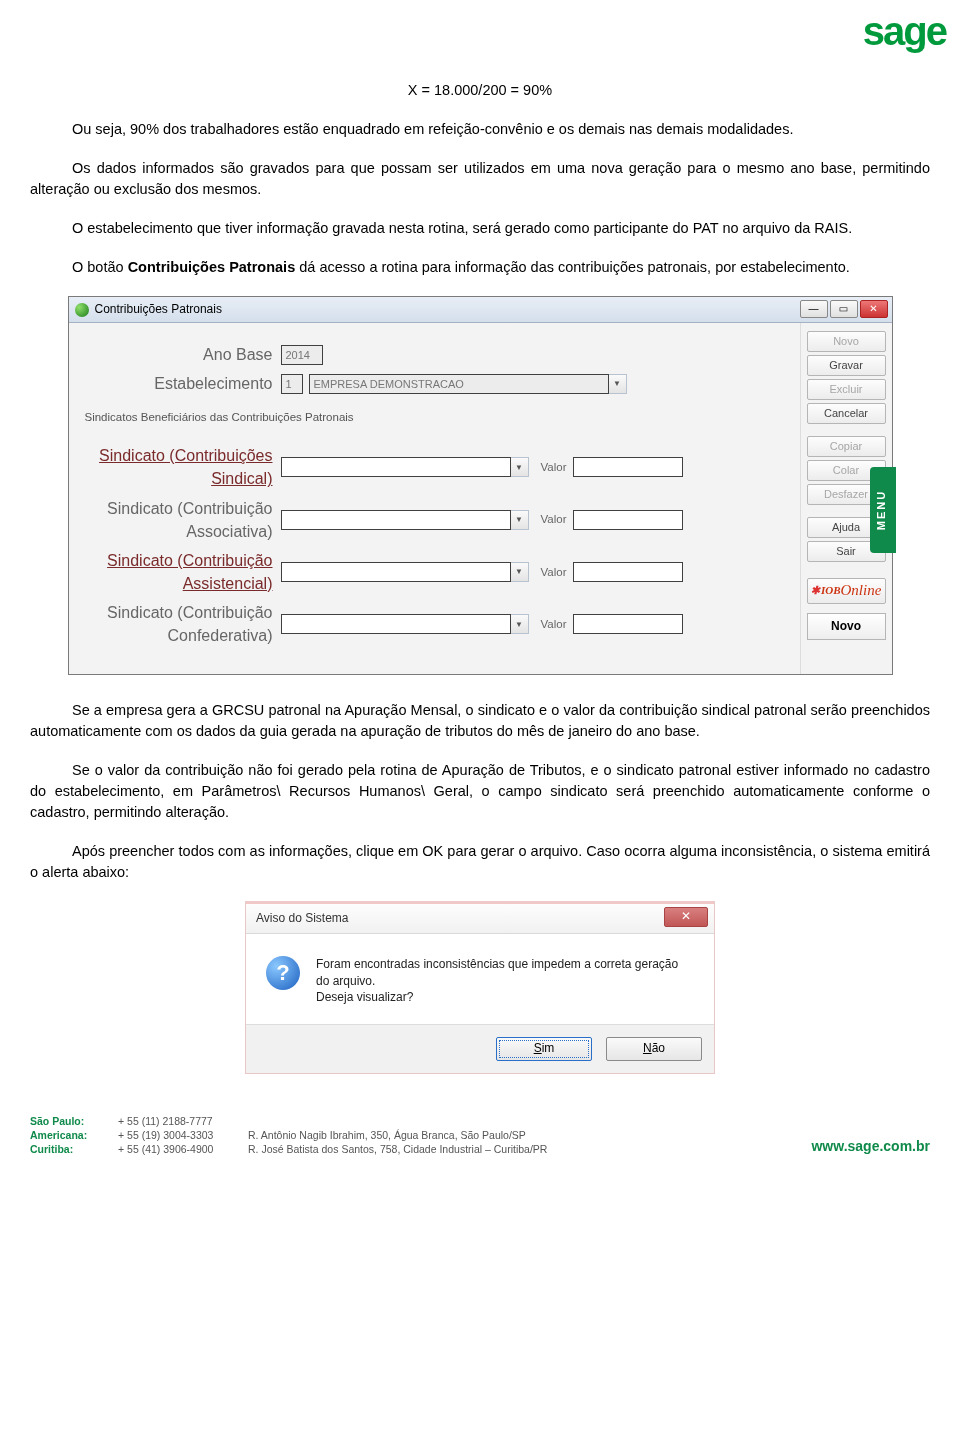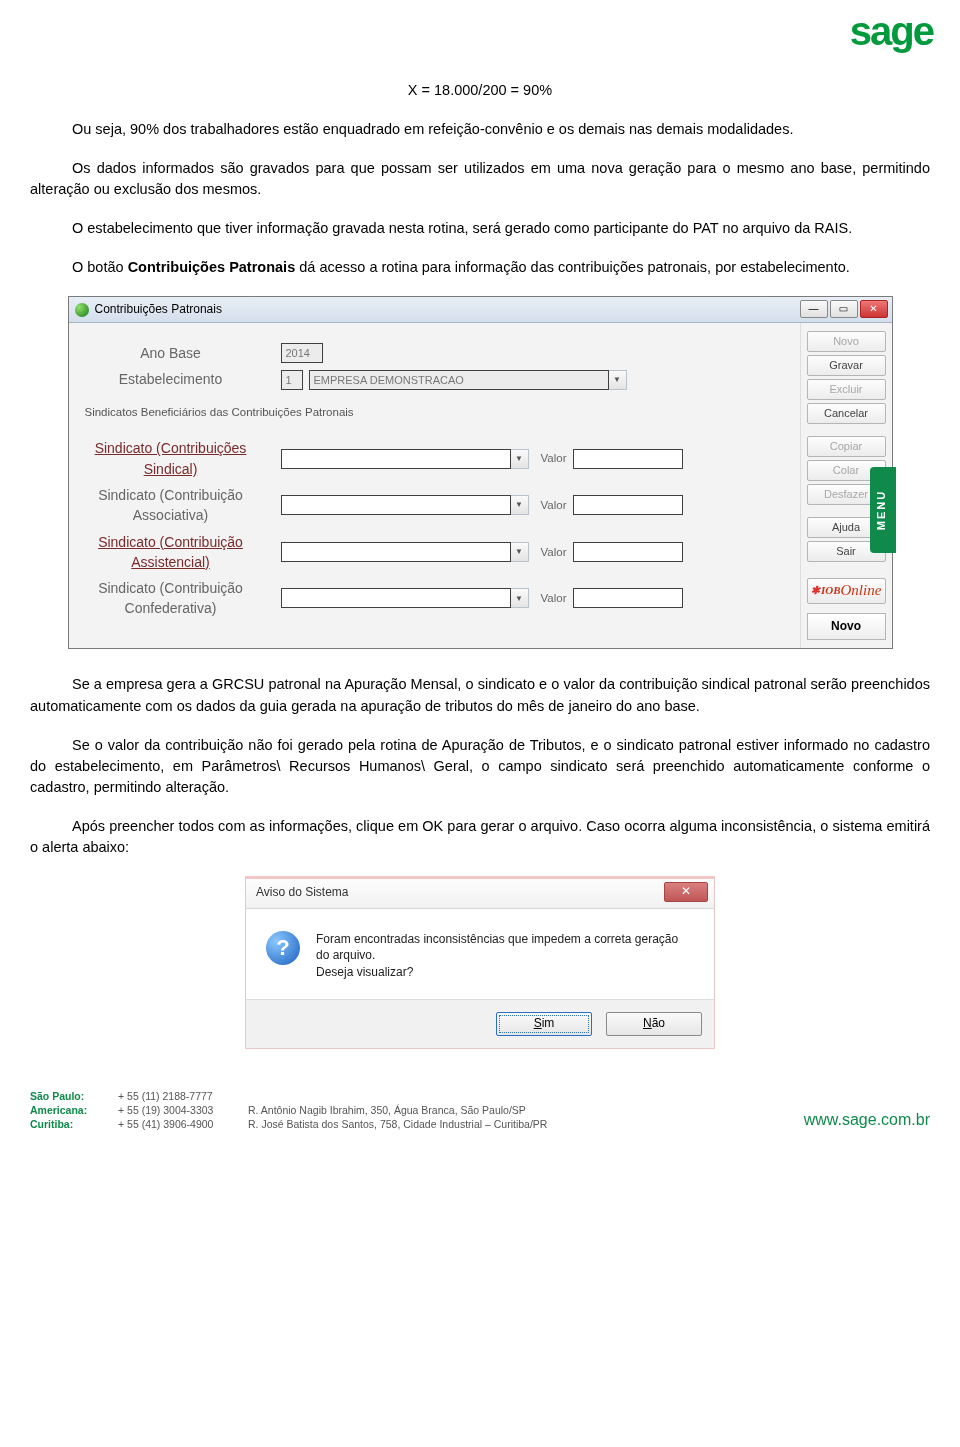--- a/index.html
+++ b/index.html
@@ -10,21 +10,21 @@
     background: #fff;
     width: 960px;
     margin: 0 auto;
     padding: 10px 30px 0 30px;
     line-height: 1.45;
     position: relative;
   }
   .logo {
     position: absolute;
     top: 2px;
-    right: 27px;
+    right: 14px;
     font-family: Arial, sans-serif;
     font-weight: bold;
     font-size: 40px;
     color: #009a3d;
     letter-spacing: -2px;
   }
   .equation {
     text-align: center;
     margin: 70px 0 18px 0;
   }
@@ -99,21 +99,21 @@
     top:170px;
     width:26px; height:86px;
     background:#0f8a4a;
     color:#fff;
     display:flex; align-items:center; justify-content:center;
     font-size:11px; font-weight:bold;
     border-radius:4px 0 0 4px;
   }
   .menu-tab span{ transform:rotate(-90deg); letter-spacing:2px;}
   .frow { display:flex; align-items:center; margin-bottom:6px; }
-  .flabel { width:200px; text-align:center; padding-right:20px; color:#666; font-size:14px; }
+  .flabel { width:200px; text-align:right; padding-right:8px; color:#666; font-size:16px; }
   .flabel.link { color:#7a2a2a; text-decoration:underline; cursor:pointer; }
   .finput {
     height:20px; border:1px solid #404040;
     background:#fff; padding:0 4px;
     font-size:11px; color:#333;
   }
   .finput.ro { background:#ececec; color:#777;}
   .fdd { position:relative; display:inline-flex;}
   .fdd .arrow {
     width:18px; height:20px;
@@ -184,21 +184,21 @@
     display:flex; align-items:flex-end;
     font-size:10.5px; color:#555;
     margin-top:40px;
     border-top: none;
   }
   .footer .col1 { width:88px; }
   .footer .col1 div, .footer .col2 div, .footer .col3 div { line-height:1.35; }
   .footer .col1 .city { color:#0f8a4a; font-weight:bold; }
   .footer .col2 { width:130px; }
   .footer .col3 { flex:1; }
-  .footer .site { margin-left:auto; color:#0f8a4a; font-weight:normal; font-size:16px; align-self:flex-end;}
+  .footer .site { margin-left:auto; color:#0f8a4a; font-weight:bold; font-size:14px; align-self:flex-end;}
 </style>
 </head>
 <body>
 
 <div class="logo">sage</div>
 
 <div class="equation">X = 18.000/200 = 90%</div>
 
 <p class="body"><span class="indent"></span><span>Ou seja, 90% dos trabalhadores estão enquadrado em refeição-convênio e os demais nas demais modalidades.</span></p>
 <p class="body"><span class="indent"></span><span>Os dados informados são gravados para que possam ser utilizados em uma nova geração para o mesmo ano base, permitindo alteração ou exclusão dos mesmos.</span></p>

